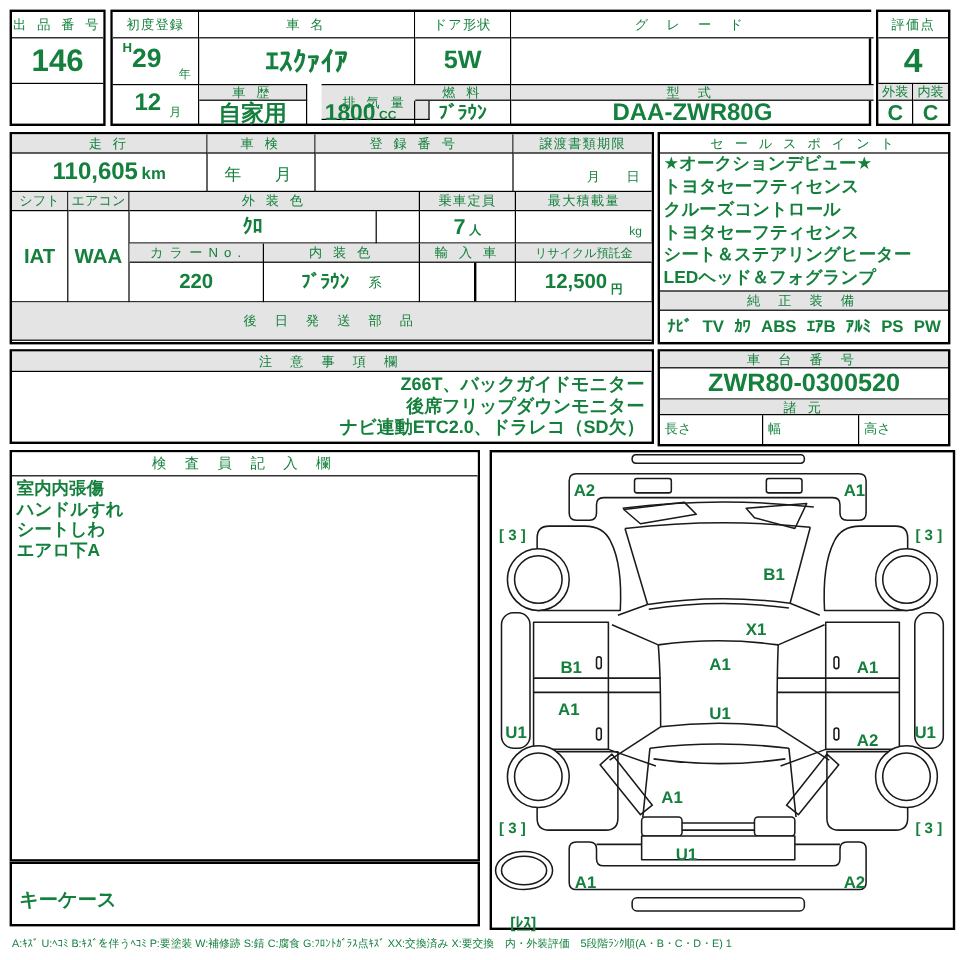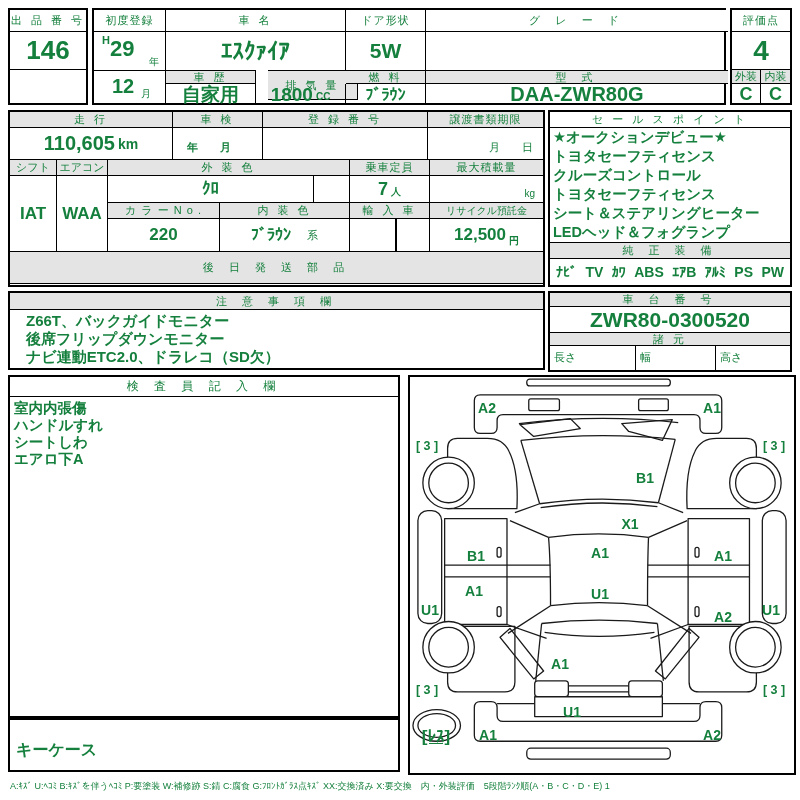--- a/index.html
+++ b/index.html
@@ -80,21 +80,21 @@
     <div class="cell hdr bB bR" style="left:0;top:0;width:163px;height:16px;">走 行</div>
     <div class="cell hdr bB bR" style="left:163px;top:0;width:90px;height:16px;">車 検</div>
     <div class="cell hdr bB bR" style="left:253px;top:0;width:165px;height:16px;">登 録 番 号</div>
     <div class="cell hdr bB" style="left:418px;top:0;width:115px;height:16px;letter-spacing:1px;">譲渡書類期限</div>
 
     <div class="cell vc bR bB" style="left:0;top:16px;width:163px;height:32px;">
       <span class="big" style="font-size:20px;">110,605</span>
       <span class="big" style="font-size:14px;margin-left:3px;">km</span>
     </div>
     <div class="cell bR bB" style="left:163px;top:16px;width:90px;height:32px;">
-      <span class="abs" style="left:14px;bottom:4px;font-size:11px;font-weight:bold;">年　　月</span>
+      <span class="abs" style="left:14px;bottom:4px;font-size:14px;">年　　月</span>
     </div>
     <div class="cell bR bB" style="left:253px;top:16px;width:165px;height:32px;"></div>
     <div class="cell bB" style="left:418px;top:16px;width:115px;height:32px;">
       <span class="abs" style="right:10px;bottom:4px;font-size:11px;">月　　日</span>
     </div>
 
     <div class="cell hdr bB bR" style="left:0;top:48px;width:47px;height:16px;letter-spacing:0;">シフト</div>
     <div class="cell hdr bB bR" style="left:47px;top:48px;width:51px;height:16px;letter-spacing:0;">エアコン</div>
     <div class="cell vc big bR bB" style="left:0;top:64px;width:47px;height:76px;font-size:17px;">IAT</div>
     <div class="cell vc big bR bB" style="left:47px;top:64px;width:51px;height:76px;font-size:17px;">WAA</div>
@@ -130,21 +130,21 @@
       <span class="big" style="font-size:17px;">12,500</span>
       <span class="unit">円</span>
     </div>
 
     <div class="cell hdr bB sp6" style="left:0;top:140px;width:533px;height:32px;">後 日 発 送 部 品</div>
     <div class="cell" style="left:0;top:156px;width:533px;height:17px;"></div>
   </div>
 
   <div class="box" style="left:8px;top:291px;width:537px;height:79px;">
     <div class="cell hdr bB sp6" style="left:0;top:0;width:100%;height:17px;">注 意 事 項 欄</div>
-    <div class="cell lines" id="notice-lines" style="left:0;top:17px;width:100%;height:62px;padding:2px 16px;">
+    <div class="cell lines" id="notice-lines" style="left:0;top:17px;width:100%;height:62px;padding:2px 6px;text-align:right;">
         <div>Z66T、バックガイドモニター</div>
         <div>後席フリップダウンモニター</div>
         <div>ナビ連動ETC2.0、ドラレコ（SD欠）</div>
       </div>
   </div>
 
   <div class="box" style="left:548px;top:110px;width:244px;height:177px;">
     <div class="cell hdr hdrw bB" style="left:0;top:0;width:100%;height:16px;">セ ー ル ス ポ イ ン ト</div>
     <div class="cell" id="sales-points" style="left:0;top:16px;width:100%;height:114px;font-weight:bold;font-size:14.5px;line-height:19px;padding:0 3px;">
         <div>★オークションデビュー★</div>
@@ -295,19 +295,19 @@
         <span class="dmg" style="left: 190px; top: 217px;">U1</span>
         <span class="dmg" style="left: 20px; top: 233px;">U1</span>
         <span class="dmg" style="left: 313px; top: 240px;">A2</span>
         <span class="dmg" style="left: 361px; top: 233px;">U1</span>
         <span class="dmg" style="left: 150px; top: 287px;">A1</span>
         <span class="dmg" style="left: 17px; top: 313px; font-size: 12.5px;">[ 3 ]</span>
         <span class="dmg" style="left: 364px; top: 313px; font-size: 12.5px;">[ 3 ]</span>
         <span class="dmg" style="left: 162px; top: 335px;">U1</span>
         <span class="dmg" style="left: 78px; top: 358px;">A1</span>
         <span class="dmg" style="left: 302px; top: 358px;">A2</span>
-        <span class="dmg" style="left: 26px; top: 360px; font-size: 17px; text-decoration: underline;">[ﾚｽ]</span>
+        <span class="dmg" style="left: 26px; top: 392px; font-size: 13px; text-decoration: underline;">[ﾚｽ]</span>
       </div>
   </div>
 
   <div class="abs legend" style="left:10px;top:780px;width:786px;">A:ｷｽﾞ U:ﾍｺﾐ B:ｷｽﾞを伴うﾍｺﾐ P:要塗装 W:補修跡 S:錆 C:腐食 G:ﾌﾛﾝﾄｶﾞﾗｽ点ｷｽﾞ XX:交換済み X:要交換　内・外装評価　5段階ﾗﾝｸ順(A・B・C・D・E) 1</div>
 
 </div>
 
 </body></html>

